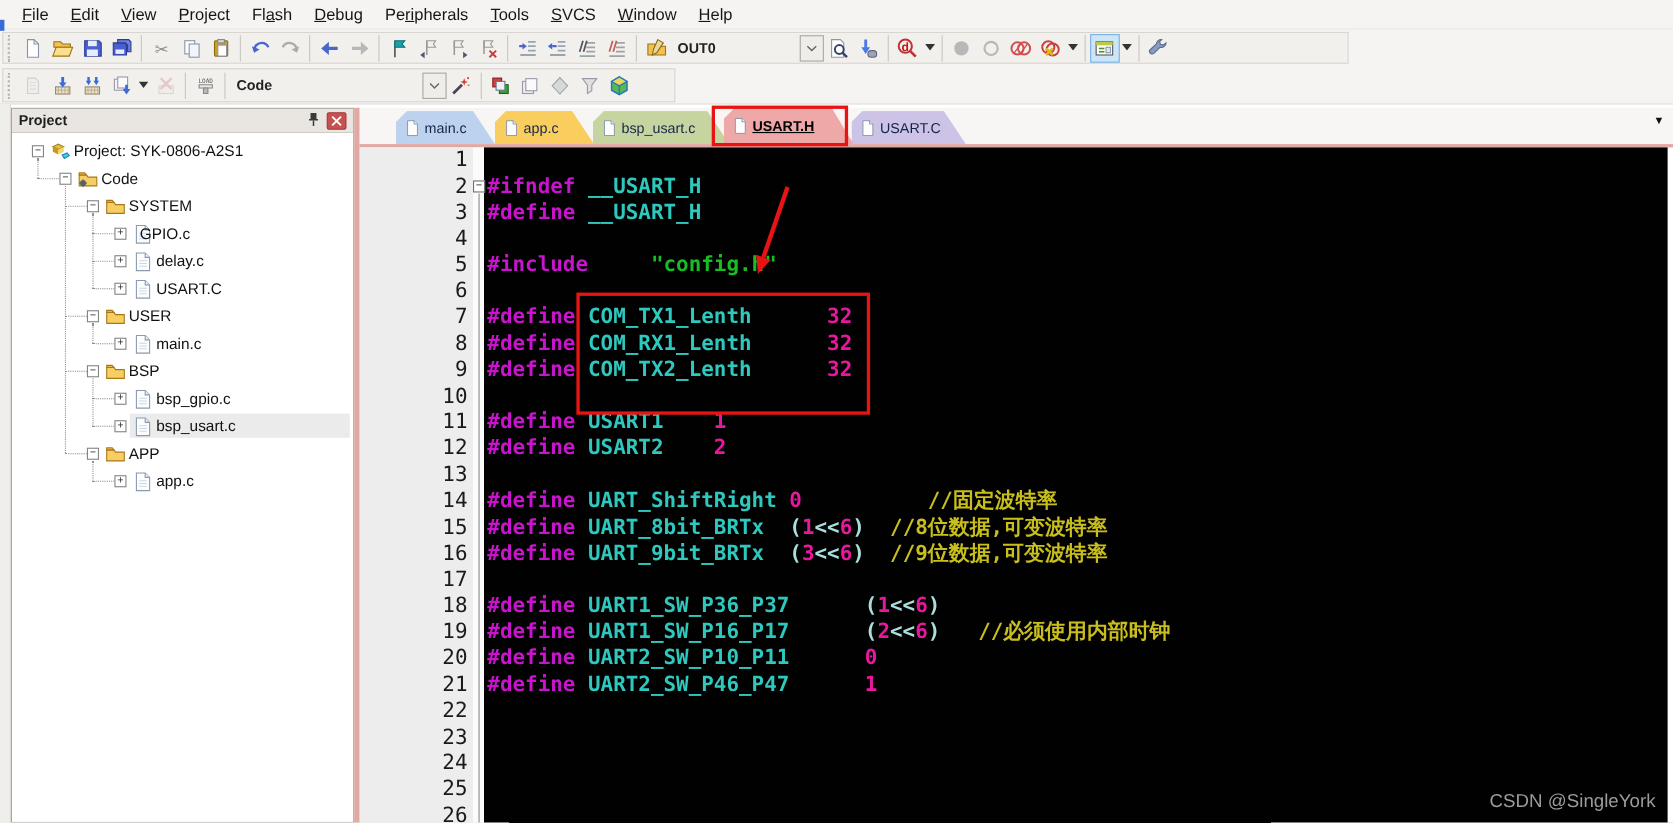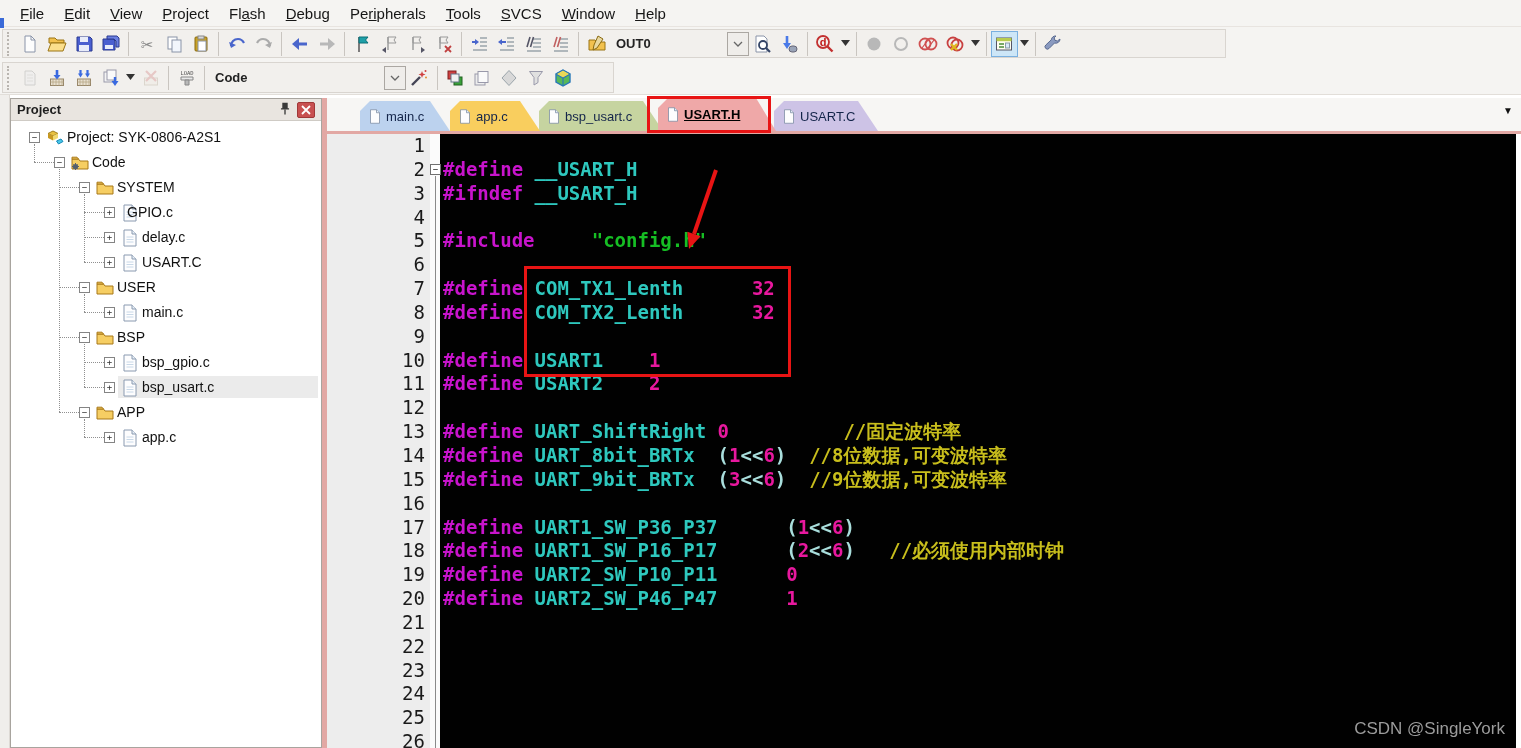--- a/index.html
+++ b/index.html
@@ -646,26 +646,27 @@
         <div class="gn">23</div>
         <div class="gn">24</div>
         <div class="gn">25</div>
         <div class="gn">26</div>
       </div>
     <div id="foldm"></div>
     <div id="foldbox">−</div>
     <div id="foldline"></div>
     <div id="codebg">
         <div class="cl"></div>
+        <div class="cl"><span class="tk-kw">#ifndef</span><span class="tk-pl"> </span><span class="tk-id">__USART_H</span></div>
         <div class="cl"><span class="tk-kw">#define</span><span class="tk-pl"> </span><span class="tk-id">__USART_H</span></div>
-        <div class="cl"><span class="tk-kw">#ifndef</span><span class="tk-pl"> </span><span class="tk-id">__USART_H</span></div>
         <div class="cl"></div>
         <div class="cl"><span class="tk-kw">#include</span><span class="tk-pl">     </span><span class="tk-str">"config.h"</span></div>
         <div class="cl"></div>
         <div class="cl"><span class="tk-kw">#define</span><span class="tk-pl"> </span><span class="tk-id">COM_TX1_Lenth</span><span class="tk-pl">      </span><span class="tk-num">32</span></div>
+        <div class="cl"><span class="tk-kw">#define</span><span class="tk-pl"> </span><span class="tk-id">COM_RX1_Lenth</span><span class="tk-pl">      </span><span class="tk-num">32</span></div>
         <div class="cl"><span class="tk-kw">#define</span><span class="tk-pl"> </span><span class="tk-id">COM_TX2_Lenth</span><span class="tk-pl">      </span><span class="tk-num">32</span></div>
         <div class="cl"></div>
         <div class="cl"><span class="tk-kw">#define</span><span class="tk-pl"> </span><span class="tk-id">USART1</span><span class="tk-pl">    </span><span class="tk-num">1</span></div>
         <div class="cl"><span class="tk-kw">#define</span><span class="tk-pl"> </span><span class="tk-id">USART2</span><span class="tk-pl">    </span><span class="tk-num">2</span></div>
         <div class="cl"></div>
         <div class="cl"><span class="tk-kw">#define</span><span class="tk-pl"> </span><span class="tk-id">UART_ShiftRight</span><span class="tk-pl"> </span><span class="tk-num">0</span><span class="tk-pl">          </span><span class="tk-com">//固定波特率</span></div>
         <div class="cl"><span class="tk-kw">#define</span><span class="tk-pl"> </span><span class="tk-id">UART_8bit_BRTx</span><span class="tk-pl">  </span><span class="tk-op">(</span><span class="tk-num">1</span><span class="tk-op">&lt;&lt;</span><span class="tk-num">6</span><span class="tk-op">)</span><span class="tk-pl">  </span><span class="tk-com">//8位数据,可变波特率</span></div>
         <div class="cl"><span class="tk-kw">#define</span><span class="tk-pl"> </span><span class="tk-id">UART_9bit_BRTx</span><span class="tk-pl">  </span><span class="tk-op">(</span><span class="tk-num">3</span><span class="tk-op">&lt;&lt;</span><span class="tk-num">6</span><span class="tk-op">)</span><span class="tk-pl">  </span><span class="tk-com">//9位数据,可变波特率</span></div>
         <div class="cl"></div>
         <div class="cl"><span class="tk-kw">#define</span><span class="tk-pl"> </span><span class="tk-id">UART1_SW_P36_P37</span><span class="tk-pl">      </span><span class="tk-op">(</span><span class="tk-num">1</span><span class="tk-op">&lt;&lt;</span><span class="tk-num">6</span><span class="tk-op">)</span></div>

